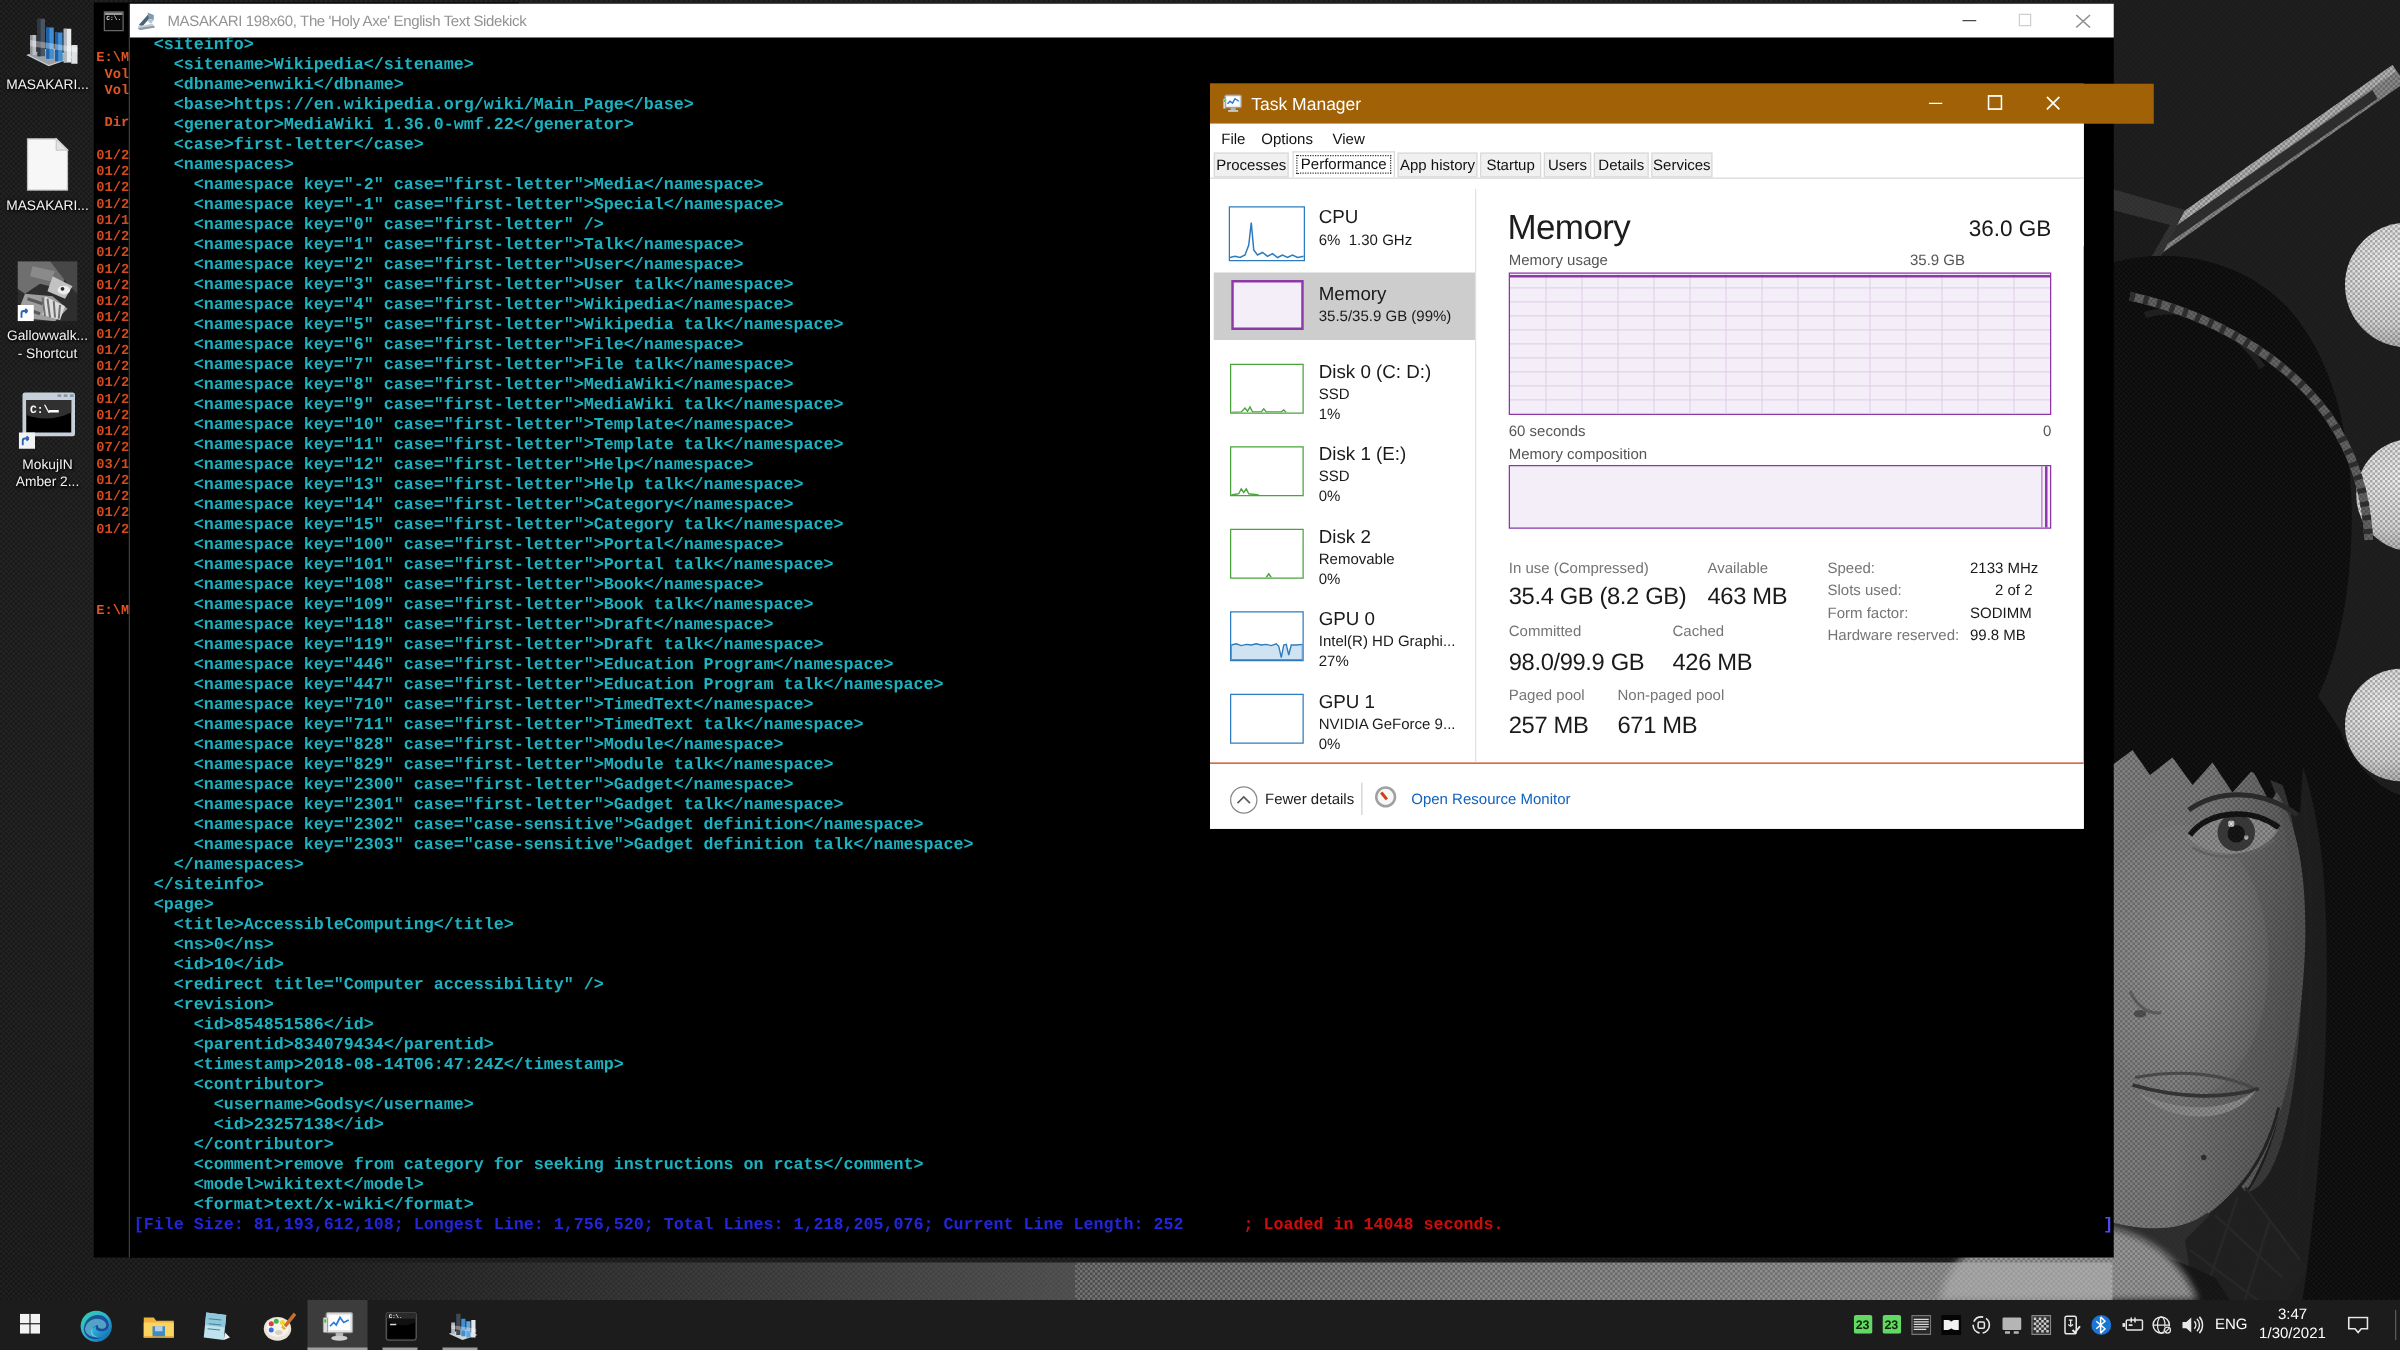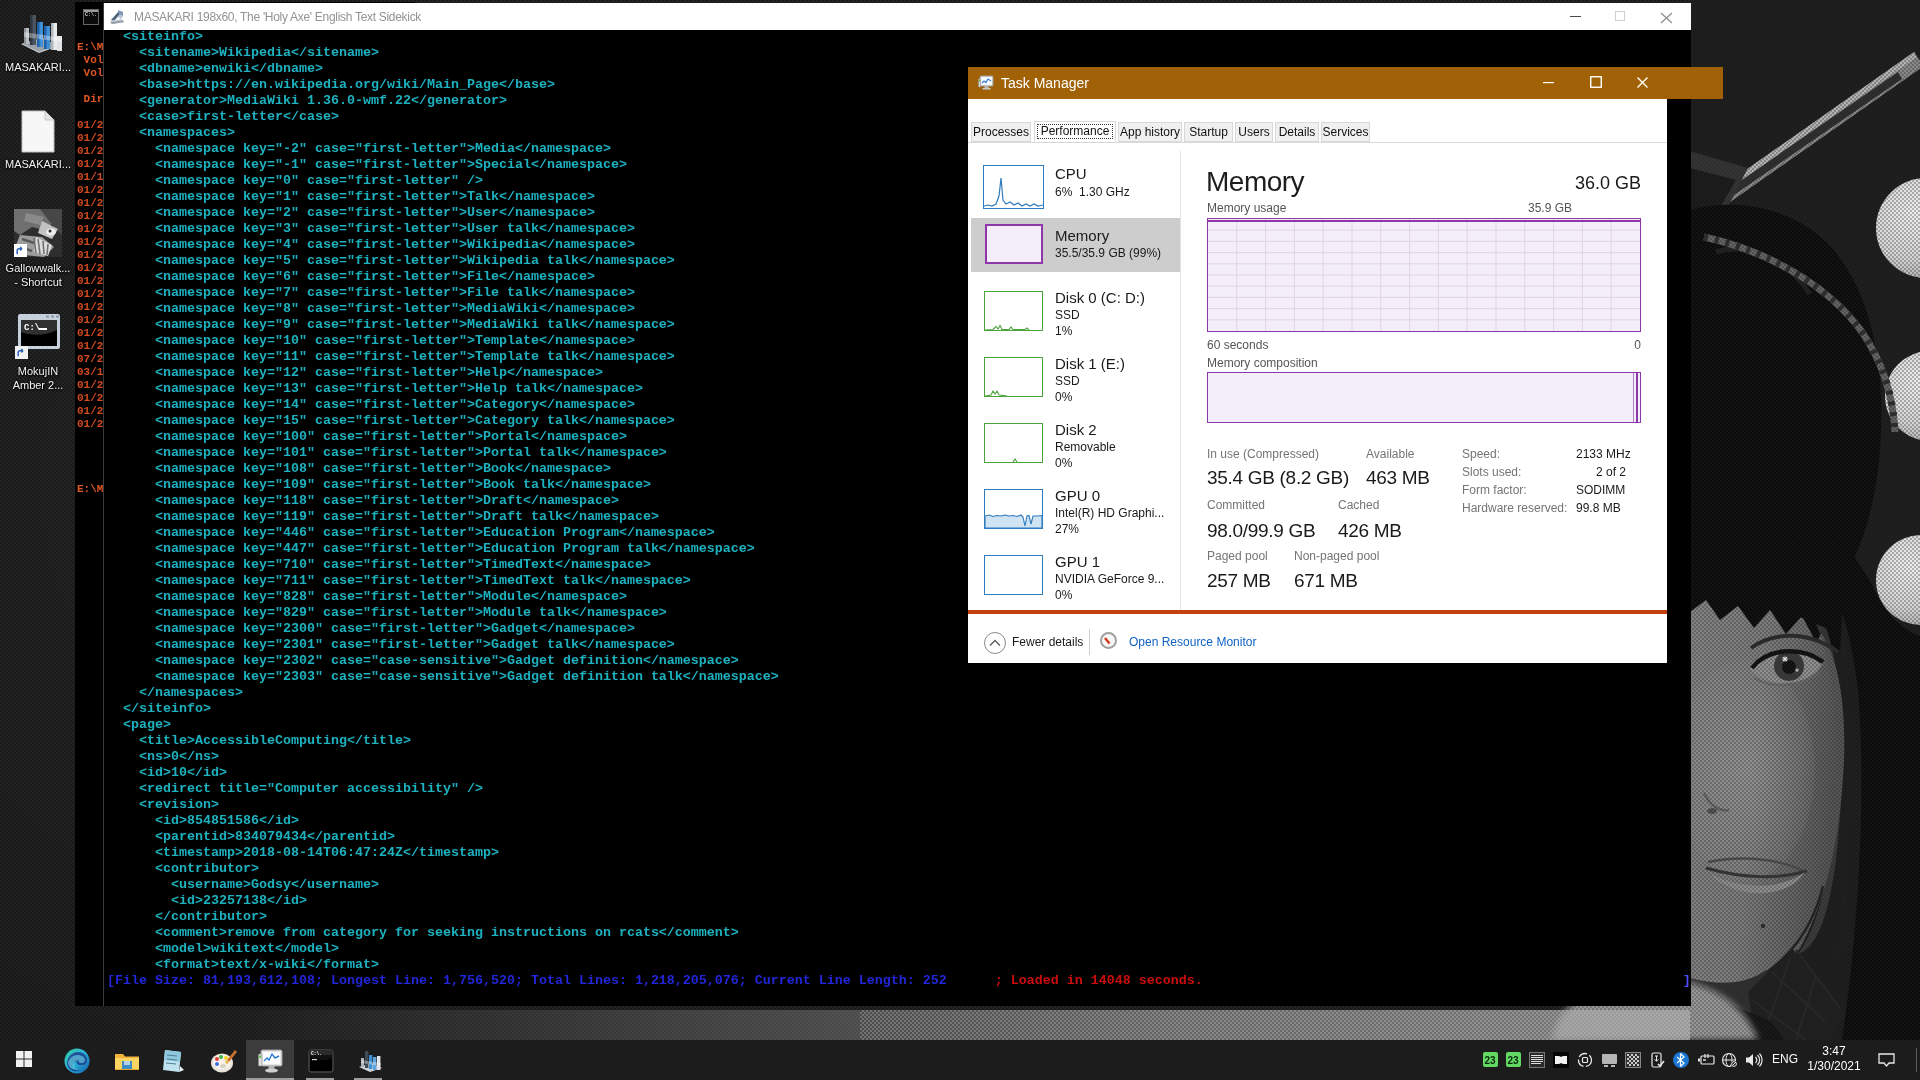--- a/index.html
+++ b/index.html
@@ -35,21 +35,21 @@
 #tabline{position:absolute;left:0;top:75px;width:699px;height:1px;background:#d9d9d9}
 .gbox{position:absolute;border:1px solid}
 .glab{position:absolute;font-size:15px;color:#1a1a1a}
 .gsub{position:absolute;font-size:12px;color:#1a1a1a}
 #tmsel{position:absolute;left:3px;top:151px;width:209px;height:54px;background:#cdcdcd}
 #tmdiv{position:absolute;left:212px;top:84px;width:1px;height:459px;background:#e2e2e2}
 .biglab{position:absolute;font-size:12px;color:#757575}
 .bigval{position:absolute;font-size:19px;color:#1a1a1a;letter-spacing:-.3px}
 .rlab{position:absolute;font-size:12px;color:#757575}
 .rval{position:absolute;font-size:12px;color:#1a1a1a}
-#tmfoot{position:absolute;left:0;top:543px;width:699px;height:53px;background:#fff;border-top:4px solid #c2410c}
+#tmfoot{position:absolute;left:0;top:543px;width:699px;height:53px;background:#fff;border-top:1px solid #c2410c}
 #fewer{position:absolute;left:16px;top:18px;width:22px;height:22px;border:1px solid #8a8a8a;border-radius:50%}
 #fewer svg{position:absolute;left:4px;top:6px}
 #tmfoot .ft{position:absolute;left:44px;top:21px;font-size:12px;color:#1a1a1a}
 #fsep{position:absolute;left:121px;top:15px;width:1px;height:26px;background:#cfcfcf}
 #rmico{position:absolute;left:132px;top:18px;width:17px;height:17px;border:2px solid #a0a0a0;border-radius:50%;background:#f7f7f7}
 #tmfoot .fl{position:absolute;left:161px;top:21px;font-size:12px;color:#0f62c0}
 
 #mgraph{position:absolute;left:239px;top:151px;width:434px;height:114px;border:1px solid #8d37a9;background:#f3eef7;box-sizing:border-box;z-index:5}
 #mgraph .topline{position:absolute;left:0;top:1px;width:100%;height:2px;background:#8d37a9}
 #mcomp{position:absolute;left:239px;top:305px;width:434px;height:51px;border:1px solid #8d37a9;background:#f3eef7;z-index:5}
@@ -366,20 +366,25 @@
 <svg style="position:absolute;left:575px;top:15px" width="11" height="2" viewBox="0 0 11 2">
         <rect width="11" height="1.2" fill="#fff"></rect>
       </svg>
 <svg style="position:absolute;left:622px;top:9px" width="12" height="12" viewBox="0 0 12 12">
         <rect x="0.75" y="0.75" width="10.5" height="10.5" fill="none" stroke="#fff" stroke-width="1.4"></rect>
       </svg>
 <svg style="position:absolute;left:669px;top:10px" width="11" height="11" viewBox="0 0 11 11">
         <path d="M0.5,0.5 L10.5,10.5 M10.5,0.5 L0.5,10.5" stroke="#fff" stroke-width="1.4"></path>
       </svg>
 </div>
+<div id="tmmenu">
+      <span style="left:9px">File</span>
+      <span style="left:41px">Options</span>
+      <span style="left:98px">View</span>
+    </div>
 <div id="tmtabs">
 <div class="tab" style="left:3px;width:60px">Processes</div>
 <div class="tab tabsel" style="left:66px;width:82px;top:0">Performance</div>
 <div class="tab" style="left:150px;width:64px">App history</div>
 <div class="tab" style="left:216px;width:49px">Startup</div>
 <div class="tab" style="left:267px;width:38px">Users</div>
 <div class="tab" style="left:307px;width:44px">Details</div>
 <div class="tab" style="left:353px;width:49px">Services</div>
 </div>
 <div id="tabline"></div>

